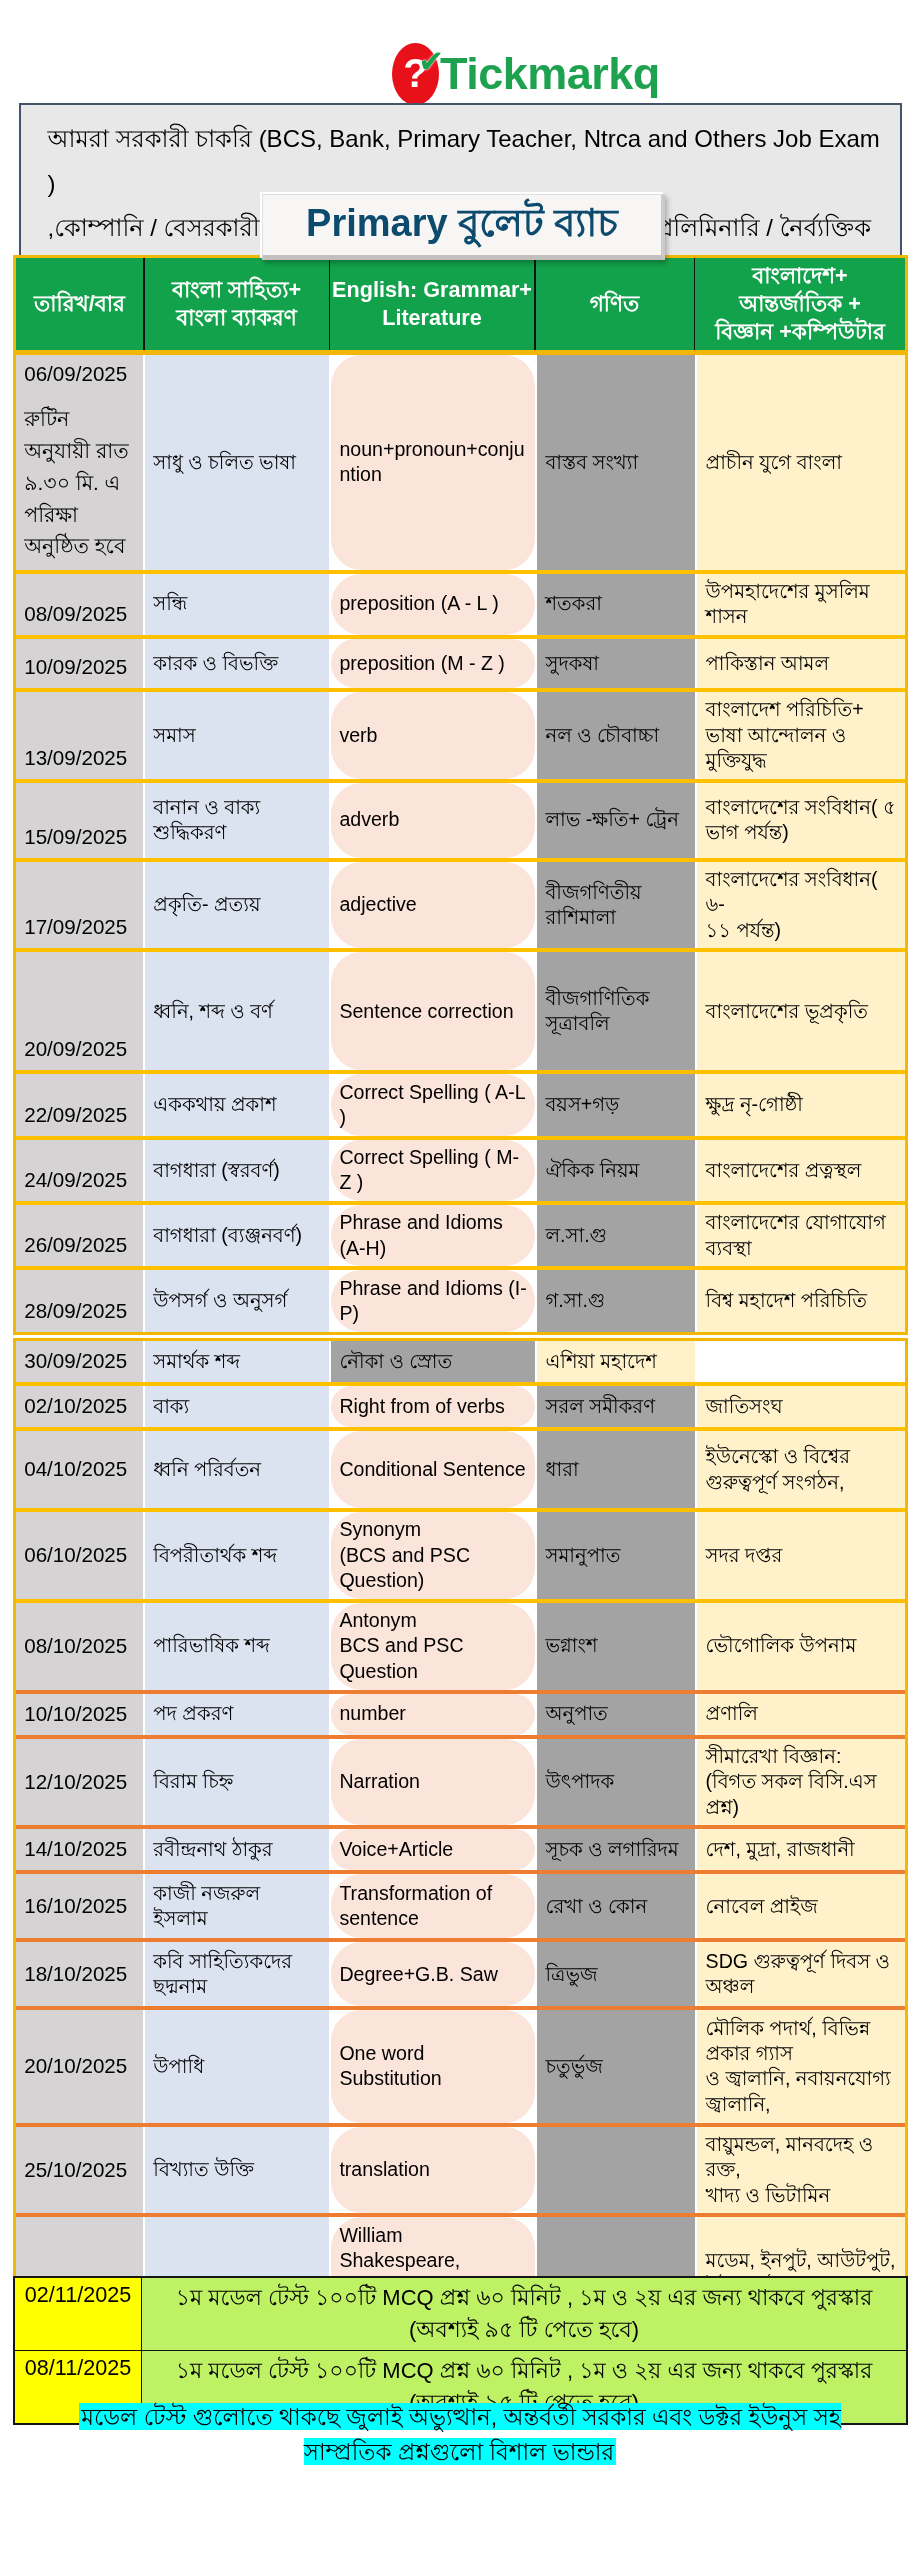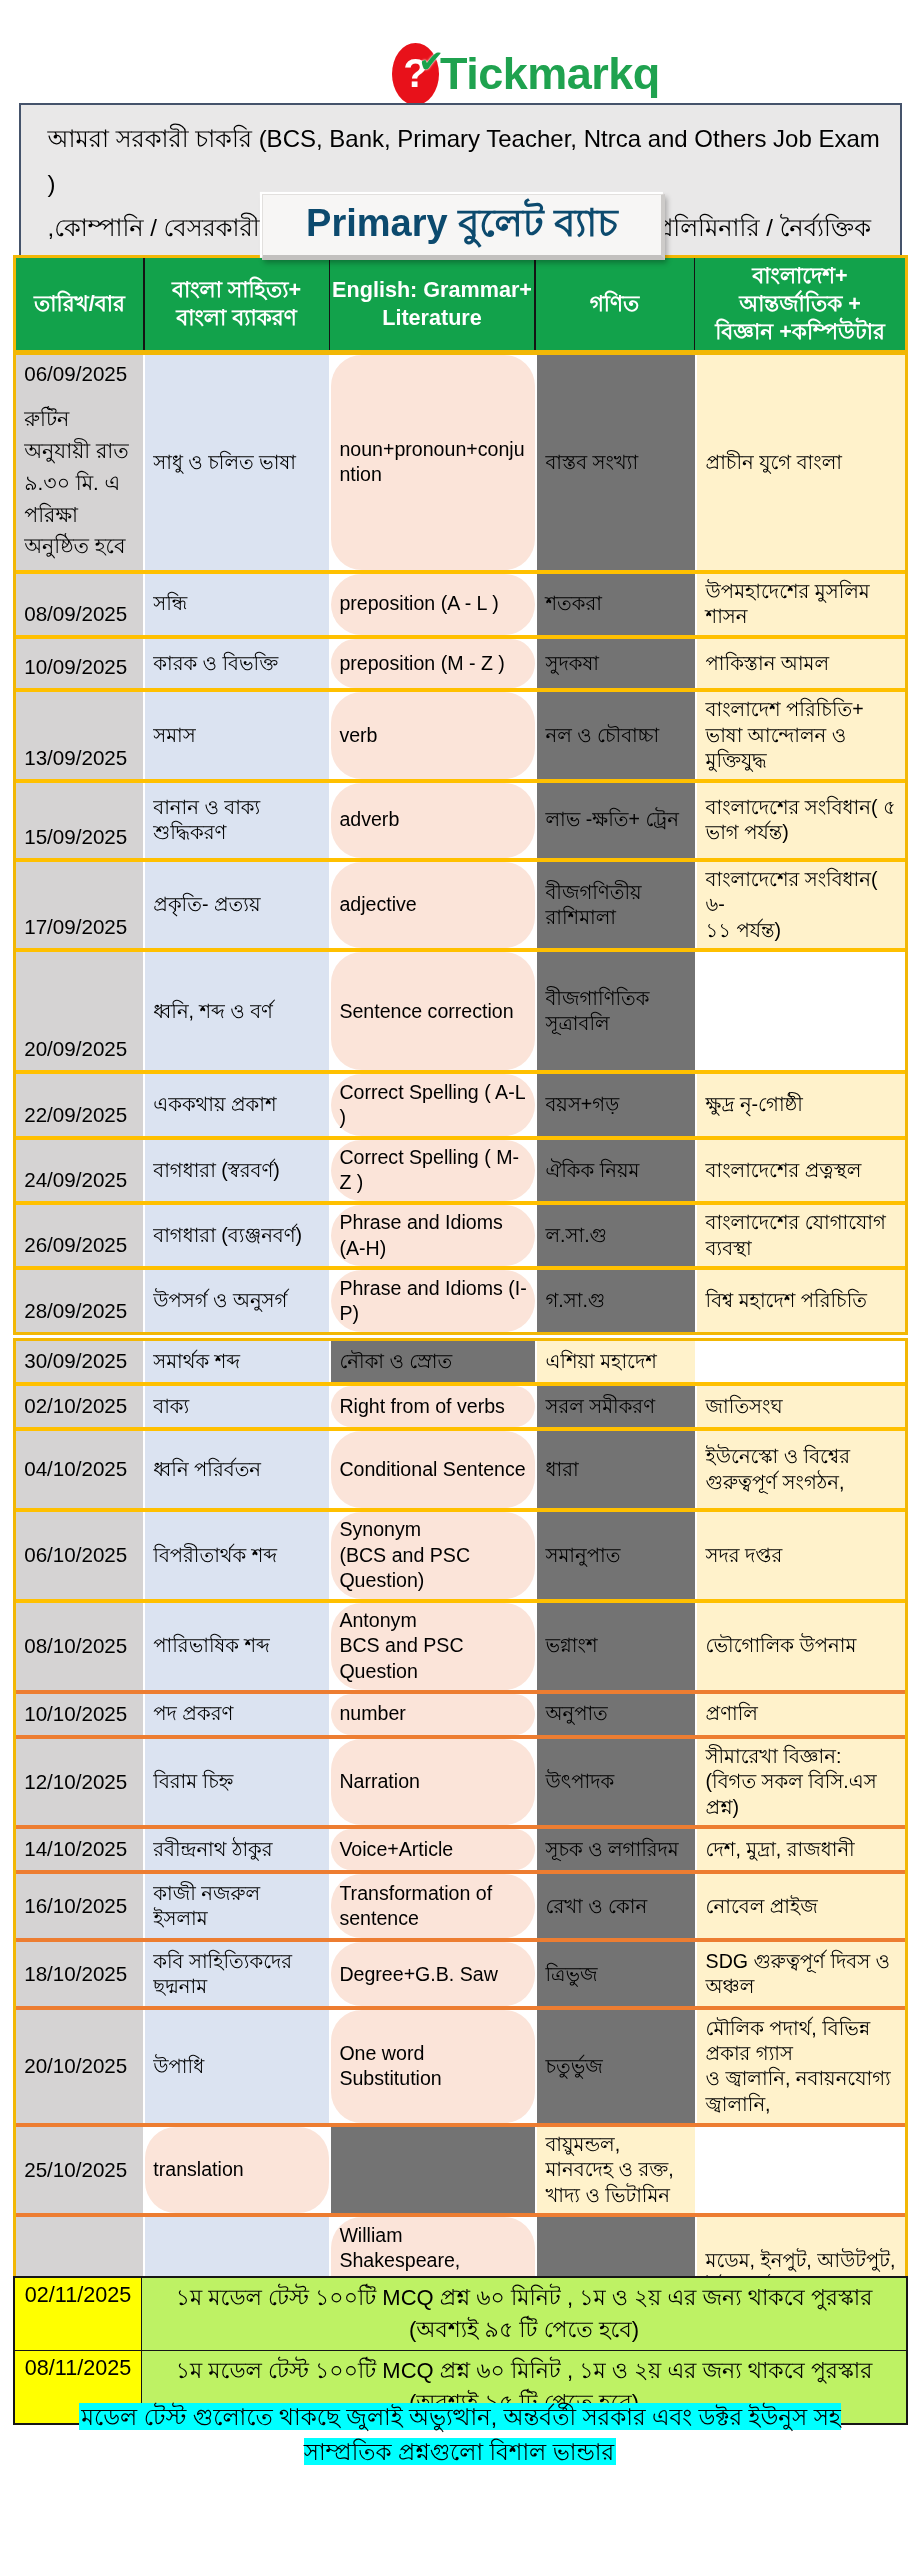--- a/index.html
+++ b/index.html
@@ -39,21 +39,21 @@
       white-space:pre-line;line-height:1.3;padding:4.1px 2.1px;}
   .trow{display:grid;grid-template-columns:127px 184px 204px 158px 1fr;gap:2.1px;background:#fff;}
   .cell{display:flex;align-items:center;padding:5.2px 8.2px;font-size:19.6px;line-height:1.3;
         white-space:pre-line;box-sizing:border-box;}
   .c-date{background:#D5D3D3;flex-direction:column;align-items:flex-start;justify-content:flex-end;
           font-size:20.6px;padding-bottom:7.2px;}
   #table2 .c-date{justify-content:center;padding-bottom:5.2px;}
   .dnote{margin-top:15.5px;font-size:20.6px;line-height:1.55;}
   .c-bangla{background:#DBE3F1;}
   .c-english{background:#FBE4D9;word-break:break-word;border-radius:31px;}
-  .c-math{background:#737373;}
+  .c-math{background:#a3a3a3;}
   .c-gk{background:#FFF2CB;}
 
   
   .mtable{position:absolute;left:13px;top:2276px;width:895px;box-sizing:border-box;
           border:2.1px solid #161616;background:#bef264;}
   .mrow{display:grid;grid-template-columns:127px 1fr;min-height:46px;}
   .mrow + .mrow{border-top:1.5px solid #161616;}
   .mdate{background:#FFFF00;border-right:1.5px solid #161616;display:flex;
          align-items:flex-start;justify-content:center;padding-top:4.1px;font-size:21.6px;}
   .mtext{display:flex;align-items:center;justify-content:center;text-align:center;
@@ -148,20 +148,21 @@
 রাশিমালা</span></div>
           <div class="cell c-gk"><span>বাংলাদেশের সংবিধান( ৬-
 ১১ পর্যন্ত)</span></div>
         </div>
         <div class="trow" style="min-height: 118px; border-top: 4.6px solid rgb(255, 192, 0);">
           <div class="cell c-date"><span class="dtext">20/09/2025</span></div>
           <div class="cell c-bangla"><span>ধ্বনি, শব্দ ও বর্ণ</span></div>
           <div class="cell c-english"><span>Sentence correction</span></div>
           <div class="cell c-math"><span>বীজগাণিতিক
 সূত্রাবলি</span></div>
+          <div class="cell c-gk"><span>বাংলাদেশের ভূপ্রকৃতি</span></div>
         </div>
         <div class="trow" style="min-height: 54px; border-top: 4.6px solid rgb(255, 192, 0);">
           <div class="cell c-date"><span class="dtext">22/09/2025</span></div>
           <div class="cell c-bangla"><span>এককথায় প্রকাশ</span></div>
           <div class="cell c-english"><span>Correct Spelling ( A-L )</span></div>
           <div class="cell c-math"><span>বয়স+গড়</span></div>
           <div class="cell c-gk"><span>ক্ষুদ্র নৃ-গোষ্ঠী</span></div>
         </div>
         <div class="trow" style="min-height: 49px; border-top: 4.6px solid rgb(255, 192, 0);">
           <div class="cell c-date"><span class="dtext">24/09/2025</span></div>
@@ -272,20 +273,21 @@
           <div class="cell c-bangla"><span>উপাধি</span></div>
           <div class="cell c-english"><span>One word Substitution</span></div>
           <div class="cell c-math"><span>চতুর্ভুজ</span></div>
           <div class="cell c-gk"><span>মৌলিক পদার্থ, বিভিন্ন
 প্রকার গ্যাস
 ও জ্বালানি, নবায়নযোগ্য
 জ্বালানি,</span></div>
         </div>
         <div class="trow" style="min-height: 62px; border-top: 4.6px solid rgb(237, 125, 49);">
           <div class="cell c-date"><span class="dtext">25/10/2025</span></div>
+          <div class="cell c-bangla"><span>বিখ্যাত উক্তি</span></div>
           <div class="cell c-english"><span>translation</span></div>
           <div class="cell c-math"><span></span></div>
           <div class="cell c-gk"><span>বায়ুমন্ডল, মানবদেহ ও রক্ত,
 খাদ্য ও ভিটামিন</span></div>
         </div>
         <div class="trow" style="min-height: 108px; border-top: 4.6px solid rgb(237, 125, 49);">
           <div class="cell c-date"><span class="dtext">28/10/2025</span></div>
           <div class="cell c-bangla"><span>মুক্তিযুদ্ধভিত্তিক  গ্রন্থ</span></div>
           <div class="cell c-english"><span>William Shakespeare,
 P.B. Shelley,

